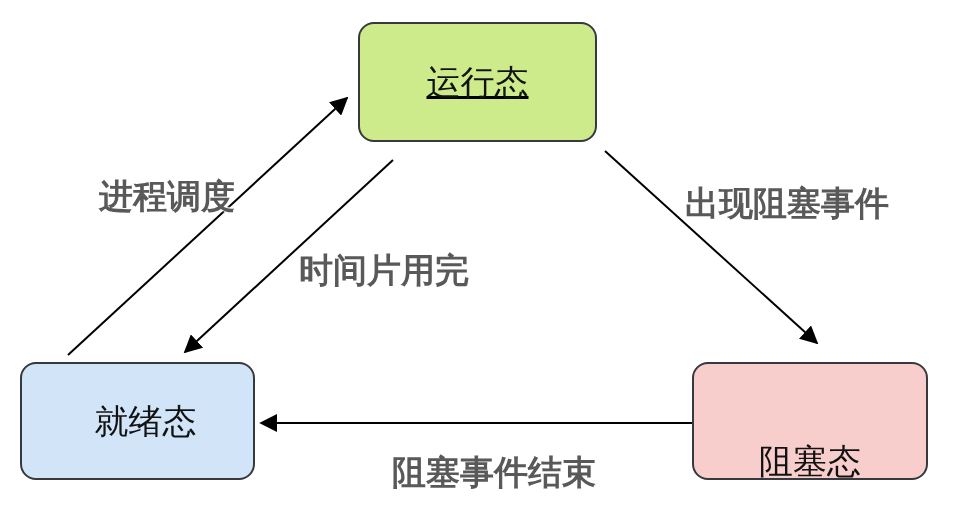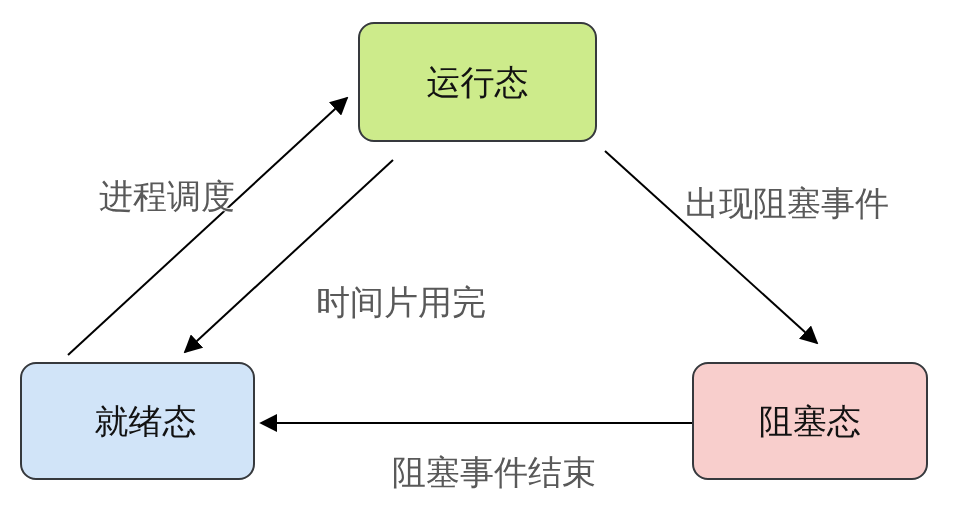--- a/index.html
+++ b/index.html
@@ -39,54 +39,54 @@
     justify-content: center;
   }
   .state-node .node-label {
     font-size: 34px;
     color: #121212;
     line-height: 1;
     white-space: nowrap;
   }
   .node-running { left: 358px; top: 22px;  width: 239px; height: 120px; }
   .node-ready   { left: 20px;  top: 362px; width: 235px; height: 118px; }
-  .node-blocked { left: 692px; top: 362px; width: 236px; height: 118px; }
+  .node-blocked { left: 692px; top: 362px; width: 236px; height: 118px; align-items: flex-end; }
   .edge-label {
     position: absolute;
     transform: translate(-50%, -50%);
     font-size: 34px;
-    font-weight: normal;
+    font-weight: bold;
     color: var(--edge-label-color, #595959);
     white-space: nowrap;
     line-height: 1;
     text-shadow: 0 0 2px #ffffff, 0 0 3px #ffffff, 1px 1px 0 #ffffff, -1px -1px 0 #ffffff;
   }
   .label-schedule  { left: 167px; top: 196px; }
-  .label-timeslice { left: 401px; top: 270px; margin-top: 32px; }
+  .label-timeslice { left: 384px; top: 270px; }
   .label-block     { left: 787px; top: 203px; }
   .label-unblock   { left: 494px; top: 463px; margin-top: 9px; }
 </style>
 </head>
 <body style="background: rgb(255, 255, 255);">
 
 <div class="canvas">
 
   <svg class="arrows-layer" viewBox="0 0 956 508" xmlns="http://www.w3.org/2000/svg">
     <defs>
       <marker id="arrowhead" viewBox="0 0 10 10" refX="9" refY="5" markerWidth="9" markerHeight="9" orient="auto-start-reverse">
         <path d="M 0 0 L 10 5 L 0 10 z"></path>
       </marker>
     </defs>
     <line x1="68" y1="355" x2="347" y2="98" marker-end="url(#arrowhead)"></line>
     <line x1="393" y1="160" x2="185" y2="352" marker-end="url(#arrowhead)"></line>
     <line x1="605" y1="151" x2="817" y2="343" marker-end="url(#arrowhead)"></line>
     <line x1="692" y1="423" x2="261" y2="423" marker-end="url(#arrowhead)"></line>
   </svg>
 
-  <div class="state-node node-running" style="background: rgb(205, 235, 139);">
+  <div class="state-node node-running" style="background: rgb(205, 235, 139); text-decoration: underline;">
     <span class="node-label">运行态</span>
   </div>
 
   <div class="state-node node-ready" style="background: rgb(209, 228, 248); padding-left: 16px;">
     <span class="node-label">就绪态</span>
   </div>
 
   <div class="state-node node-blocked" style="background: rgb(248, 206, 204);">
     <span class="node-label">阻塞态</span>
   </div>

